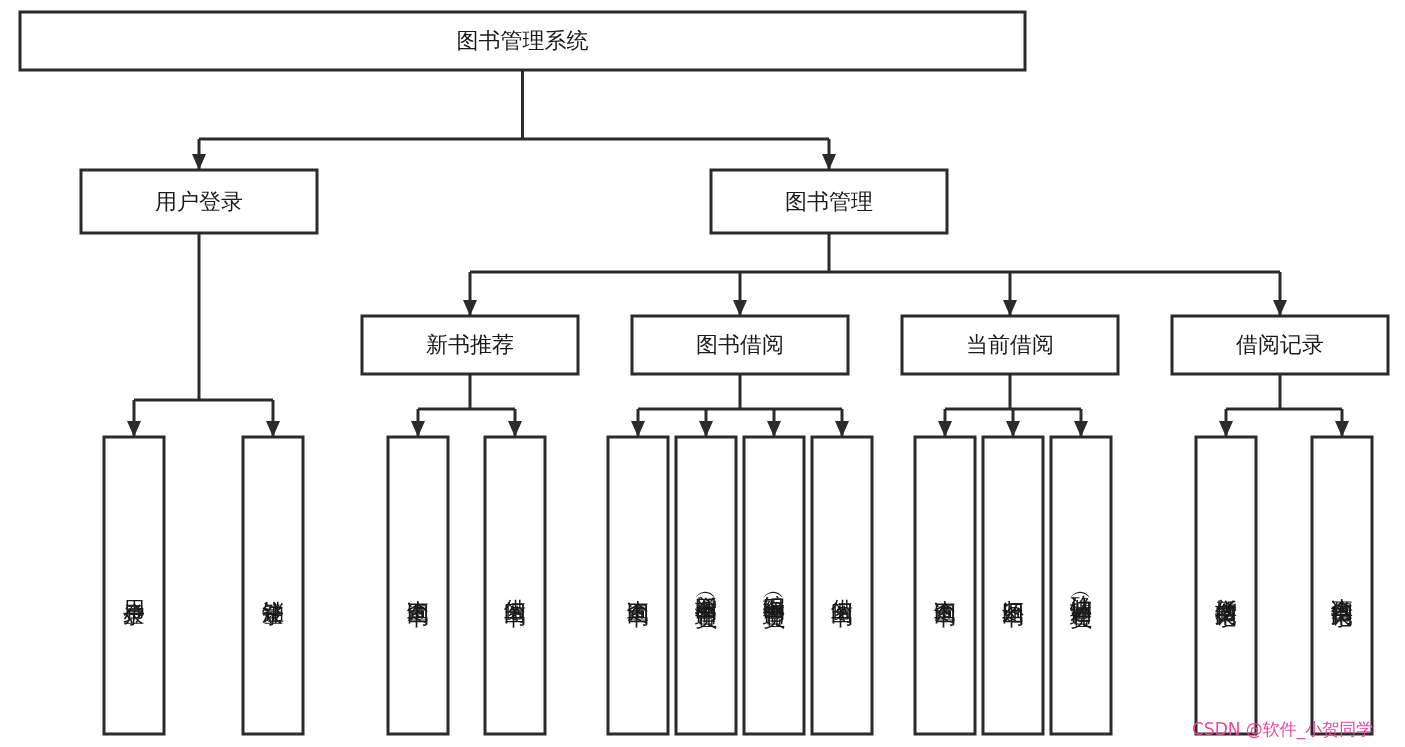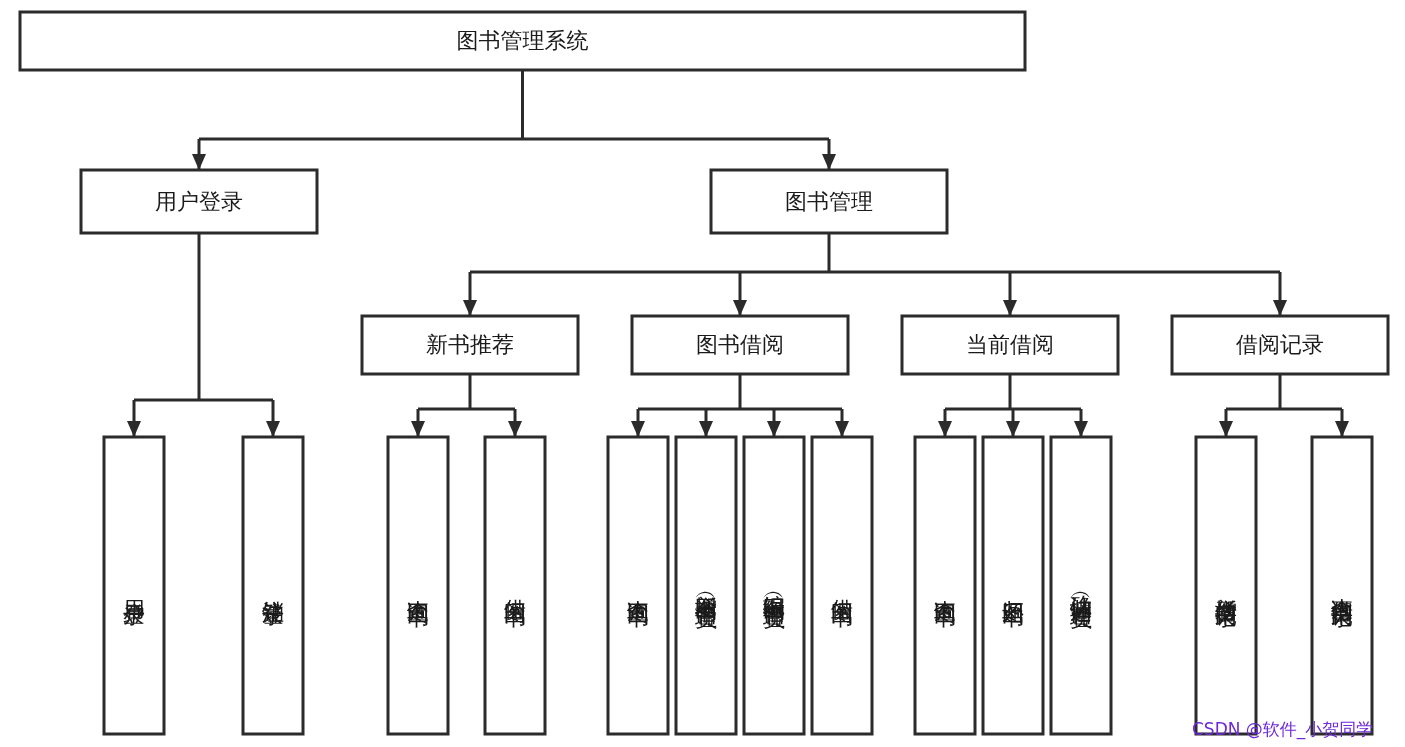--- a/index.html
+++ b/index.html
@@ -58,21 +58,21 @@
     color: #1a1a1a;
     letter-spacing: 2px;
     text-align: center;
     white-space: nowrap;
     pointer-events: none;
   }
   .watermark {
     position: absolute;
     font-family: "DejaVu Sans", "Liberation Sans", sans-serif;
     font-size: 17px;
-    color: #6d28d9;
+    color: #ec4899;
     white-space: nowrap;
   }
 </style>
 </head>
 <body>
 
 <div id="diagram-root">
 
   <svg class="flow" viewBox="0 0 1405 747">
     <g id="connectors">

